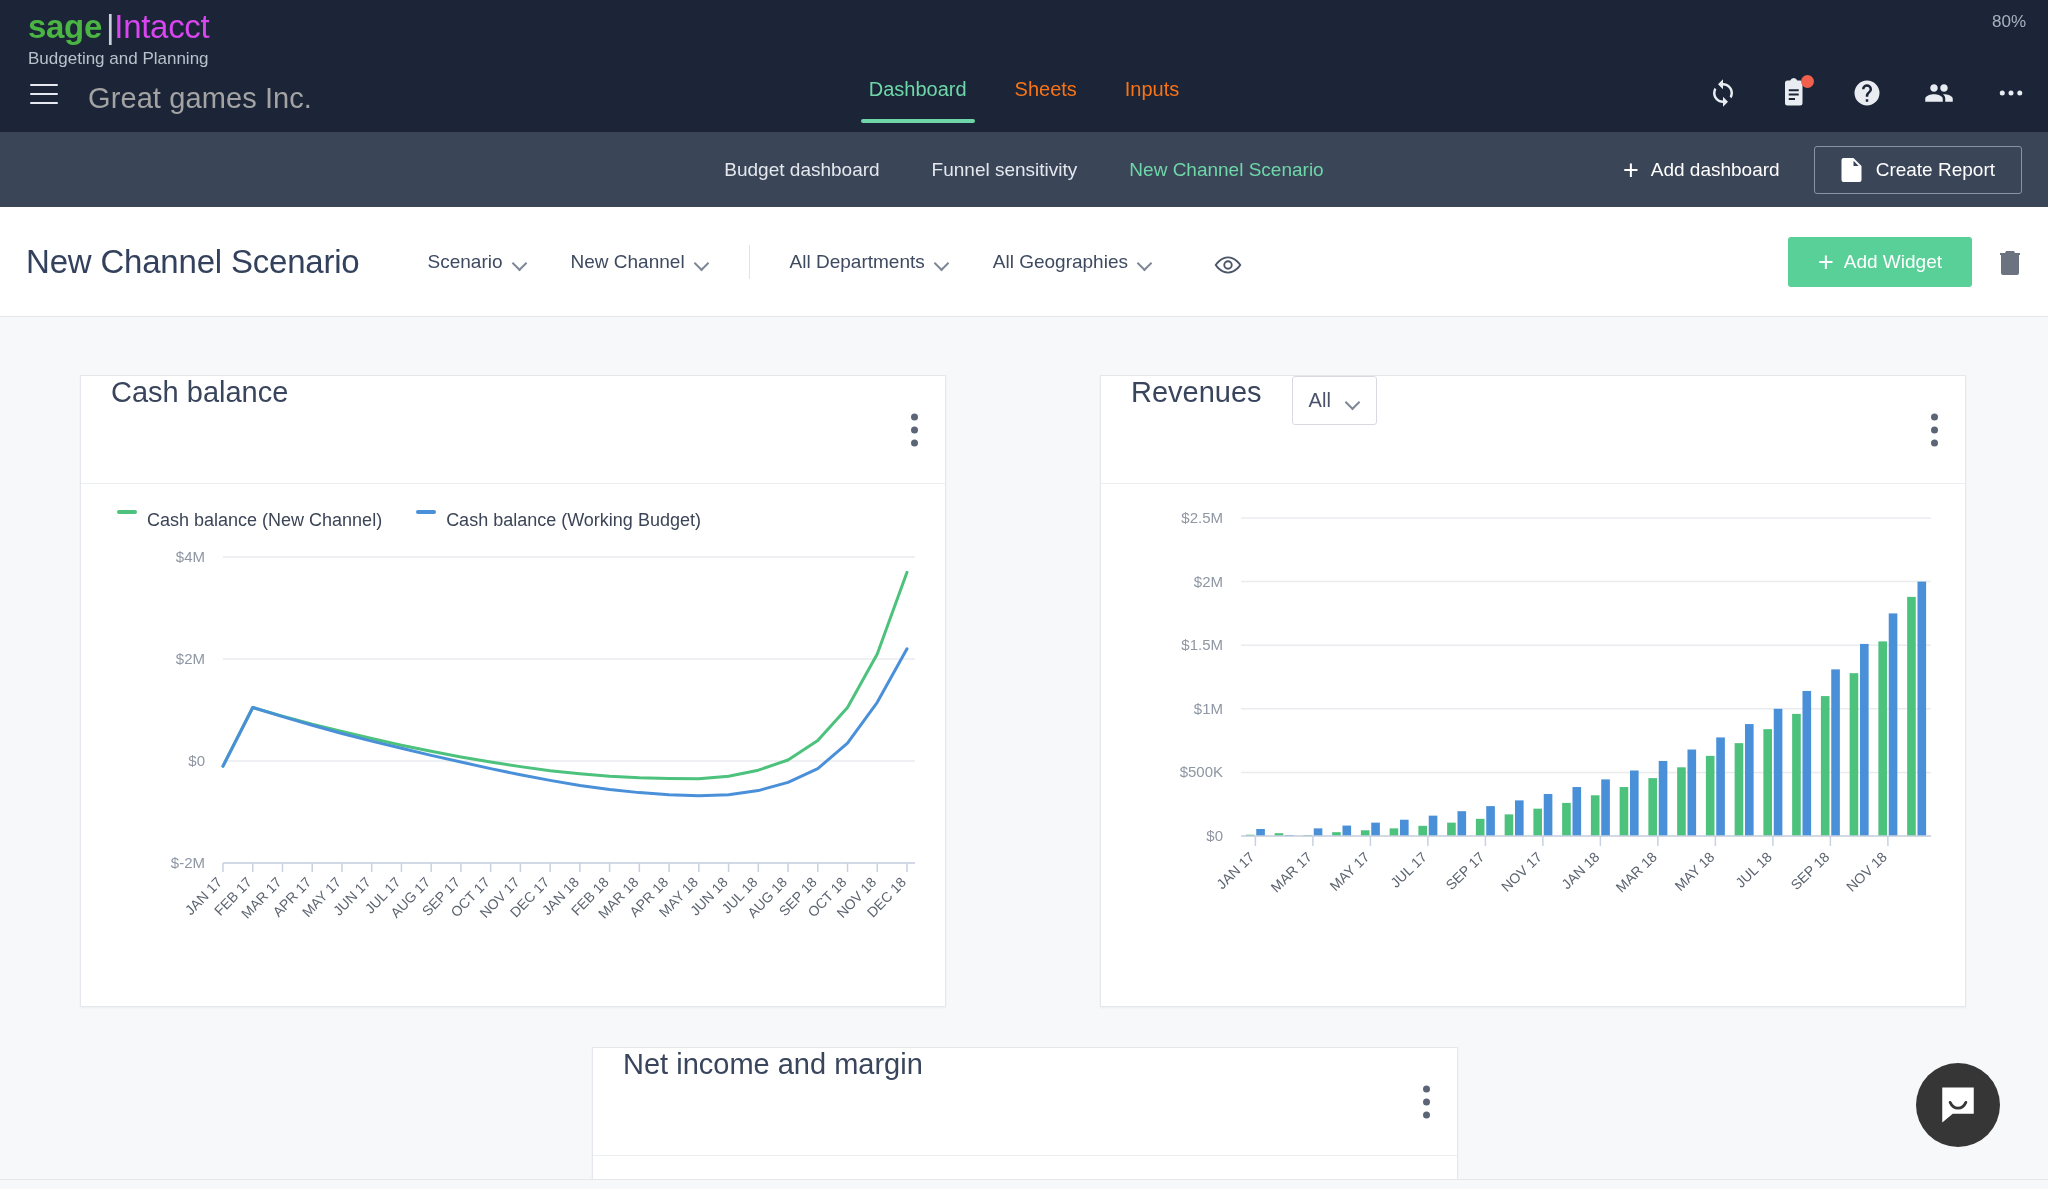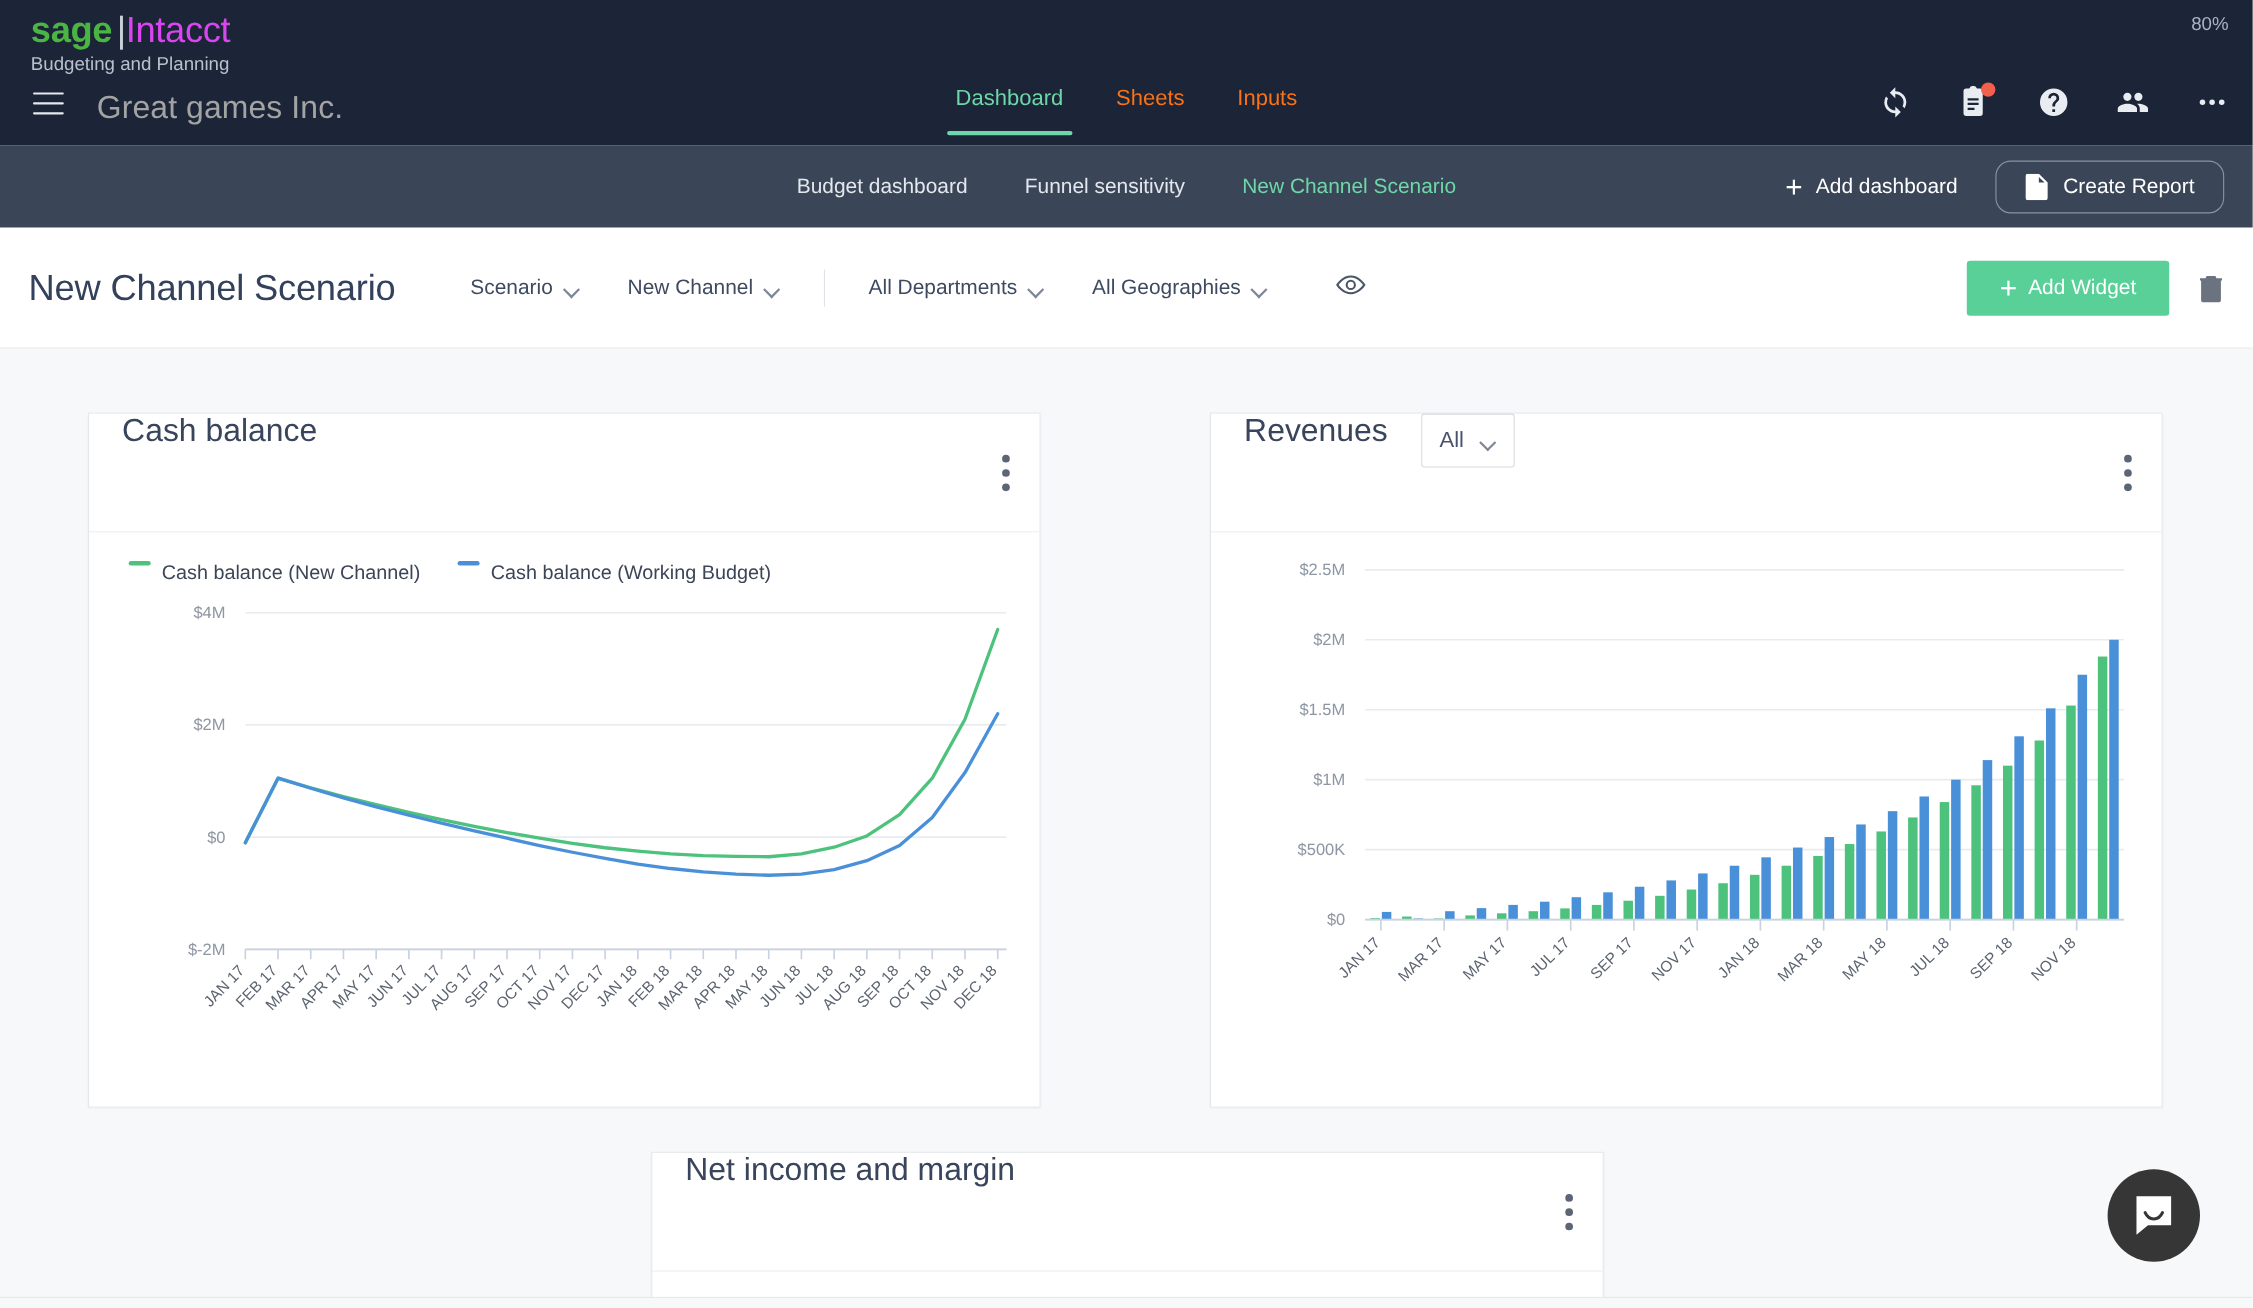--- a/index.html
+++ b/index.html
@@ -82,36 +82,36 @@
     position: absolute; right: 26px; top: 50%; transform: translateY(-50%);
     display: flex; align-items: center; gap: 34px;
   }
   .add-dash {
     display: flex; align-items: center; gap: 12px;
     color: #ffffff; font-size: 19px; cursor: pointer;
   }
   .plus-sign { font-size: 27px; line-height: 20px; font-weight: 300; }
   .create-report {
     display: flex; align-items: center; gap: 14px;
-    border: 1px solid #8a93a3; border-radius: 14px;
+    border: 1px solid #8a93a3; border-radius: 3px;
     padding: 11px 26px; color: #fff; font-size: 19px; cursor: pointer; text-align: right;
   }
   .doc-icon svg { display: block; width: 21px; height: 24px; fill: #ffffff; }
 
   
   .filterbar {
     position: relative; height: 110px; background: #ffffff;
     border-bottom: 1px solid #e3e6ea;
     display: flex; align-items: center; padding-left: 26px;
   }
   .page-title {
     font-size: 33px; color: #33415c; font-weight: 400; letter-spacing: -.2px;
     margin-right: 46px;
   }
-  .filters { display: flex; align-items: flex-start; gap: 0; }
+  .filters { display: flex; align-items: flex-end; gap: 0; }
   .filter {
     display: flex; align-items: center; gap: 11px;
     color: #3e4a60; font-size: 19px; cursor: pointer;
     padding: 6px 22px;
   }
   .chev { width: 13px; height: 8px; position: relative; display:inline-block; }
   .chev::before {
     content:""; position:absolute; left:0; top:0;
     width: 9px; height: 9px;
     border-right: 2px solid #7d8796; border-bottom: 2px solid #7d8796;

